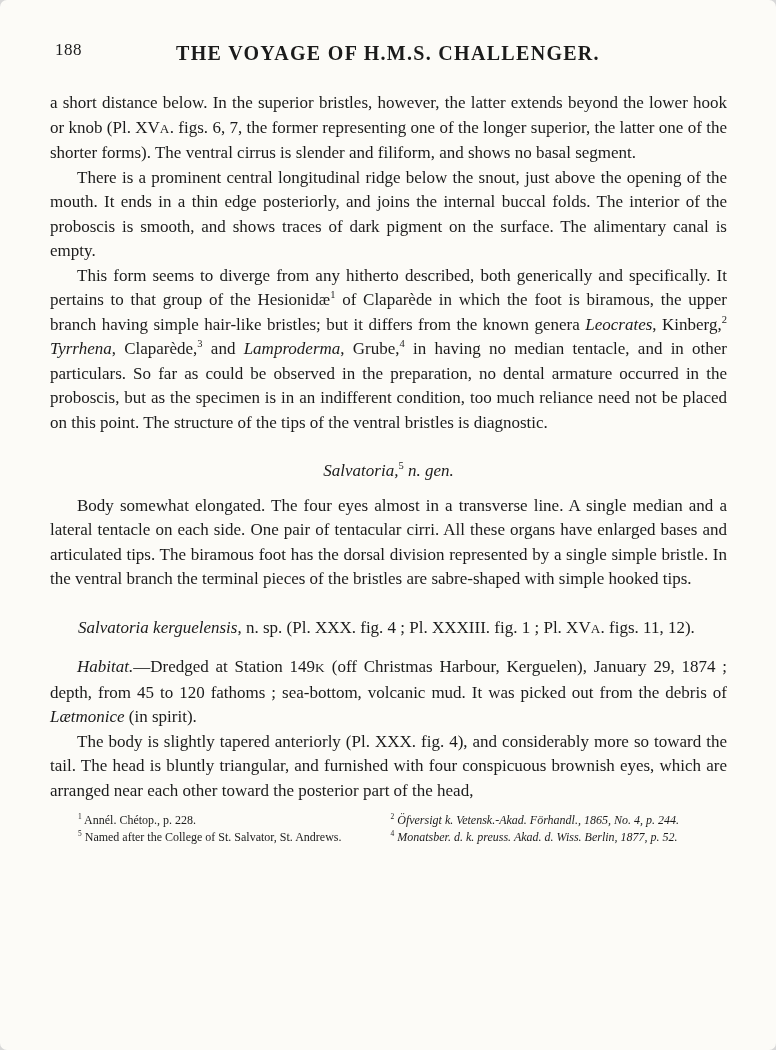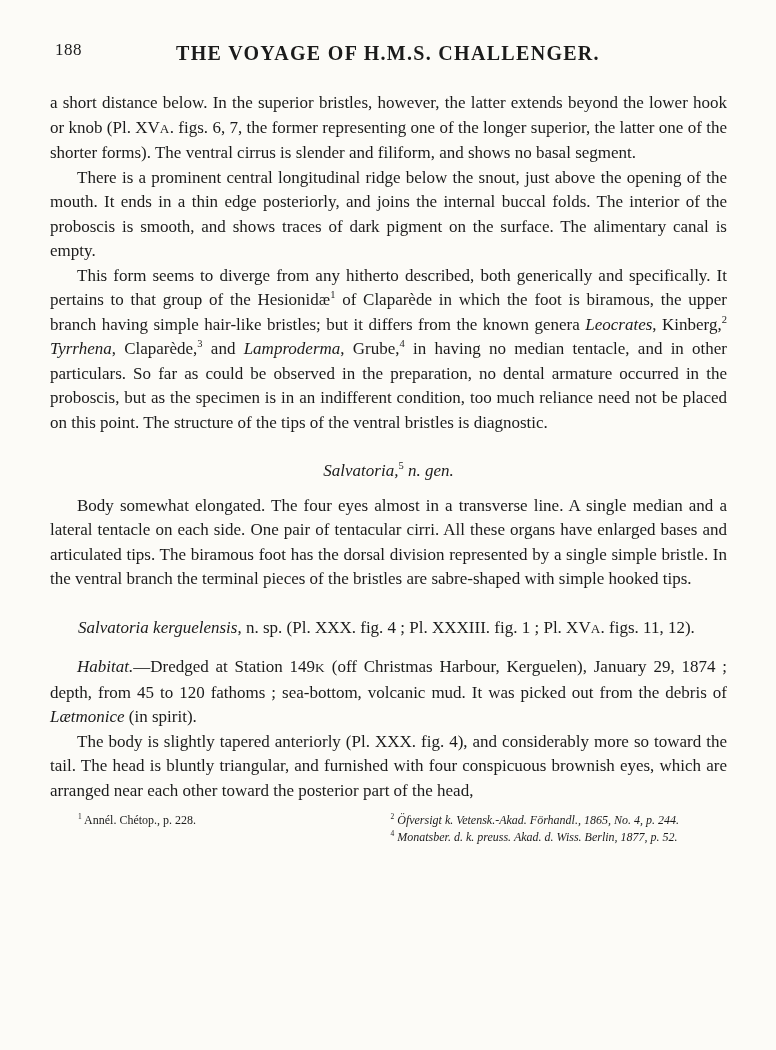--- a/index.html
+++ b/index.html
@@ -9,20 +9,21 @@
   }
   .page {
     position: relative;
     width: 776px;
     height: 1050px;
     margin: 0 auto;
     background: #fcfbf7;
     color: #1b1b1b;
     overflow: hidden;
     box-sizing: border-box;
+    border-radius: 7px;
   }
   
   .running-head {
     position: relative;
     padding-top: 42px;
   }
   .page-num {
     position: absolute;
     left: 55px;
     top: 40px;
@@ -96,20 +97,21 @@
 
     <p><span>Body somewhat elongated. The four eyes almost in a transverse line. A single median and a lateral tentacle on each side. One pair of tentacular cirri. All these organs have enlarged bases and articulated tips. The biramous foot has the dorsal division represented by a single simple bristle. In the ventral branch the terminal pieces of the bristles are sabre-shaped with simple hooked tips.</span></p>
     <p class="species-line"><span class="it">Salvatoria kerguelensis</span><span>, n. sp. (Pl. XXX. fig. 4 ; Pl. XXXIII. fig. 1 ; Pl. XV</span><span class="sc">A</span><span>. figs. 11, 12).</span></p>
     <p class="habitat-para"><span class="it">Habitat.</span><span>—Dredged at Station 149</span><span class="sc">K</span><span> (off Christmas Harbour, Kerguelen), January 29, 1874 ; depth, from 45 to 120 fathoms ; sea-bottom, volcanic mud. It was picked out from the debris of </span><span class="it">Lætmonice</span><span> (in spirit).</span></p>
     <p><span>The body is slightly tapered anteriorly (Pl. XXX. fig. 4), and considerably more so toward the tail. The head is bluntly triangular, and furnished with four conspicuous brownish eyes, which are arranged near each other toward the posterior part of the head,</span></p>
   </main>
 
   <footer class="footnotes">
     <div class="fn-col fn-col-left">
       <div class="fn"><sup>1</sup><span> Annél. Chétop., p. 228.</span></div>
+      <div class="fn"><sup>5</sup><span> Named after the College of St. Salvator, St. Andrews.</span></div>
     </div>
     <div class="fn-col fn-col-right">
       <div class="fn"><sup>2</sup><span class="it"> Öfversigt k. Vetensk.-Akad. Förhandl., 1865, No. 4, p. 244.</span></div>
       <div class="fn"><sup>4</sup><span class="it"> Monatsber. d. k. preuss. Akad. d. Wiss. Berlin, 1877, p. 52.</span></div>
     </div>
   </footer>
 
 </div>
 
 </body></html>

